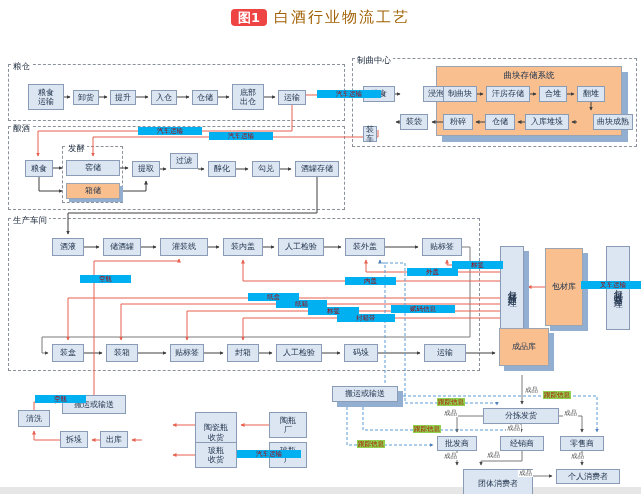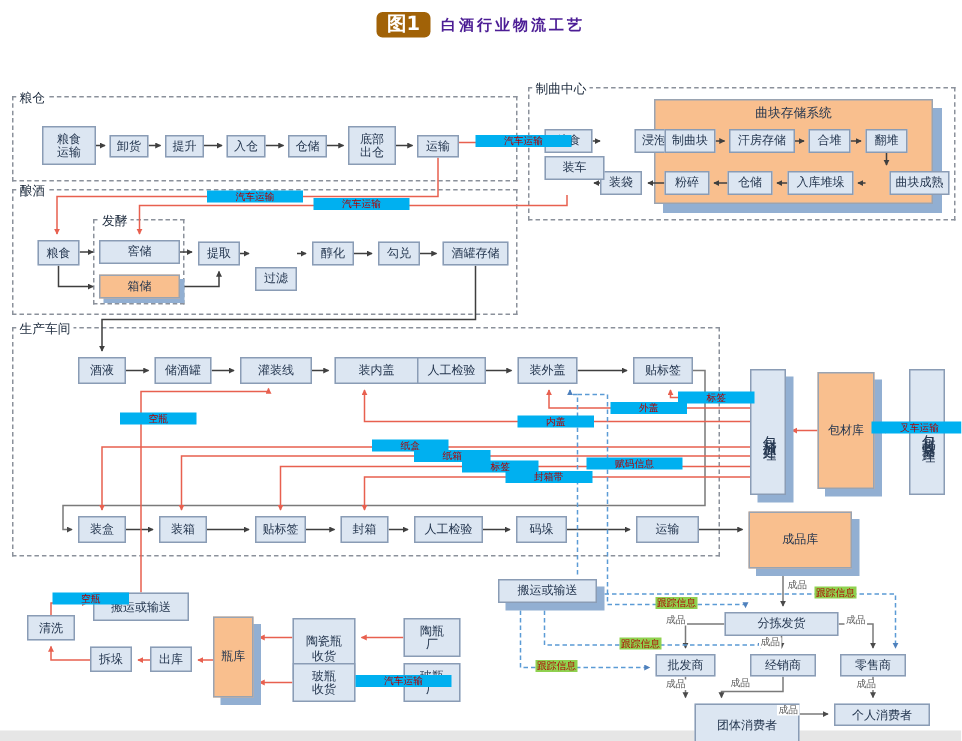--- a/index.html
+++ b/index.html
@@ -1,22 +1,22 @@
 <!DOCTYPE html>
 <html><head>
 <meta charset="utf-8">
 <style>
   html,body{margin:0;padding:0;background:#fff;}
   #stage{position:relative;width:641px;height:494px;background:#fff;overflow:hidden;
          font-family:"DejaVu Sans",sans-serif;}
   #titlebar{position:absolute;left:0;top:8px;width:100%;display:flex;justify-content:center;
             align-items:center;gap:7px;}
-  #title-badge{background:#a16207;color:#fff;font-size:13px;font-weight:bold;
+  #title-badge{background:#ef4444;color:#fff;font-size:13px;font-weight:bold;
                padding:2px 7px;border-radius:4px;line-height:1;}
-  #title-text{color:#4c1d95;font-size:10px;font-weight:bold;letter-spacing:2px;}
+  #title-text{color:#a16207;font-size:15px;font-weight:normal;letter-spacing:2px;}
   .dashbox{position:absolute;border:1px dashed #8b919b;box-sizing:border-box;z-index:1;}
   .seclabel{position:absolute;font-size:8.5px;color:#202e40;z-index:5;background:#fff;
             padding:0 2px;line-height:10px;}
   svg.wires{position:absolute;left:0;top:0;z-index:2;}
   .bx{position:absolute;background:#dce6f2;border:1px solid #8a9cb5;box-sizing:border-box;
       display:flex;align-items:center;justify-content:center;text-align:center;
       font-size:8px;line-height:1.15;color:#24364f;white-space:pre-line;z-index:3;}
   .or{background:#f9bf8e;border-color:#9aa4b2;}
   .sh{box-shadow:5px 5px 0 0 #92afd2;}
   .sh2{box-shadow:3px 3px 0 0 #92afd2;}
@@ -171,57 +171,56 @@
   <div class="bx" style="left:423px;top:86px;width:26px;height:16px">浸泡</div>
   <div class="bx" style="left:443px;top:86px;width:34px;height:16px">制曲块</div>
   <div class="bx" style="left:486px;top:86px;width:44px;height:16px">汗房存储</div>
   <div class="bx" style="left:539px;top:86px;width:28px;height:16px">合堆</div>
   <div class="bx" style="left:577px;top:86px;width:28px;height:16px">翻堆</div>
   <div class="bx" style="left:443px;top:114px;width:30px;height:16px">粉碎</div>
   <div class="bx" style="left:485px;top:114px;width:30px;height:16px">仓储</div>
   <div class="bx" style="left:525px;top:114px;width:44px;height:16px">入库堆垛</div>
   <div class="bx" style="left:593px;top:114px;width:40px;height:16px">曲块成熟</div>
   <div class="bx" style="left:400px;top:114px;width:28px;height:16px">装袋</div>
-  <div class="bx" style="left:363px;top:104px;width:40px;height:16px">装车</div>
+  <div class="bx" style="left:363px;top:126px;width:14px;height:16px">装车</div>
 
   <div class="bx" style="left:25px;top:160px;width:28px;height:17px">粮食</div>
   <div class="bx" style="left:66px;top:160px;width:54px;height:16px">窖储</div>
   <div class="bx or sh2" style="left:66px;top:183px;width:54px;height:16px">箱储</div>
   <div class="bx" style="left:132px;top:161px;width:28px;height:16px">提取</div>
-  <div class="bx" style="left:170px;top:178px;width:28px;height:16px">过滤</div>
+  <div class="bx" style="left:170px;top:153px;width:28px;height:16px">过滤</div>
   <div class="bx" style="left:208px;top:161px;width:28px;height:16px">醇化</div>
   <div class="bx" style="left:252px;top:161px;width:28px;height:16px">勾兑</div>
   <div class="bx" style="left:295px;top:161px;width:44px;height:16px">酒罐存储</div>
 
   <div class="bx" style="left:52px;top:238px;width:32px;height:18px">酒液</div>
   <div class="bx" style="left:103px;top:238px;width:38px;height:18px">储酒罐</div>
   <div class="bx" style="left:160px;top:238px;width:48px;height:18px">灌装线</div>
-  <div class="bx" style="left:223px;top:238px;width:56px;height:18px">装内盖</div>
+  <div class="bx" style="left:223px;top:238px;width:40px;height:18px">装内盖</div>
   <div class="bx" style="left:278px;top:238px;width:46px;height:18px">人工检验</div>
   <div class="bx" style="left:345px;top:238px;width:40px;height:18px">装外盖</div>
   <div class="bx" style="left:422px;top:238px;width:40px;height:18px">贴标签</div>
 
   <div class="bx" style="left:52px;top:344px;width:32px;height:18px">装盒</div>
   <div class="bx" style="left:106px;top:344px;width:32px;height:18px">装箱</div>
   <div class="bx" style="left:170px;top:344px;width:34px;height:18px">贴标签</div>
   <div class="bx" style="left:227px;top:344px;width:32px;height:18px">封箱</div>
   <div class="bx" style="left:276px;top:344px;width:46px;height:18px">人工检验</div>
   <div class="bx" style="left:344px;top:344px;width:34px;height:18px">码垛</div>
   <div class="bx" style="left:424px;top:344px;width:42px;height:18px">运输</div>
 
   <div class="bx sh vtext" style="left:500px;top:246px;width:24px;height:84px">包材预处理</div>
   <div class="bx or sh" style="left:545px;top:248px;width:38px;height:78px">包材库</div>
   <div class="bx vtext" style="left:606px;top:246px;width:24px;height:84px">包材收货整理</div>
-  <div class="bx or sh" style="left:499px;top:341px;width:69px;height:38px">成品库</div>
+  <div class="bx or sh" style="left:499px;top:328px;width:50px;height:38px">成品库</div>
 
   <div class="bx" style="left:62px;top:395px;width:64px;height:19px">搬运或输送</div>
   <div class="bx" style="left:18px;top:410px;width:32px;height:17px">清洗</div>
   <div class="bx" style="left:60px;top:431px;width:28px;height:17px">拆垛</div>
   <div class="bx" style="left:100px;top:431px;width:28px;height:17px">出库</div>
-  <div class="bx or sh" style="left:142px;top:411px;width:27px;height:54px">瓶库</div>
   <div class="bx" style="left:195px;top:412px;width:42px;height:41px">陶瓷瓶
 收货</div>
   <div class="bx" style="left:269px;top:412px;width:38px;height:26px">陶瓶
 厂</div>
   <div class="bx" style="left:195px;top:442px;width:42px;height:26px">玻瓶
 收货</div>
   <div class="bx" style="left:269px;top:442px;width:38px;height:26px">玻瓶
 厂</div>
 
   <div class="bx sh" style="left:332px;top:386px;width:66px;height:16px">搬运或输送</div>

